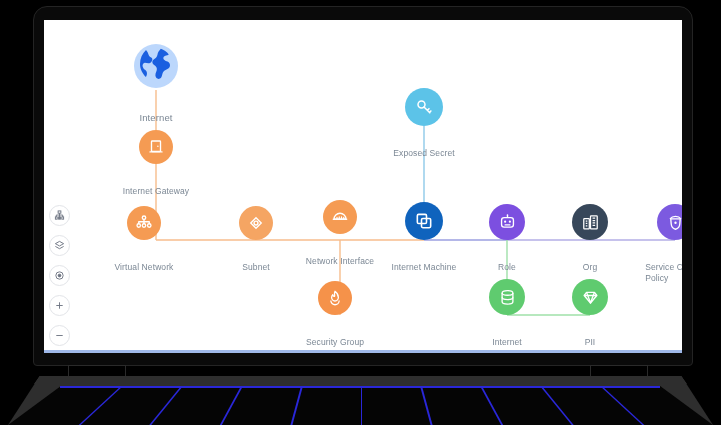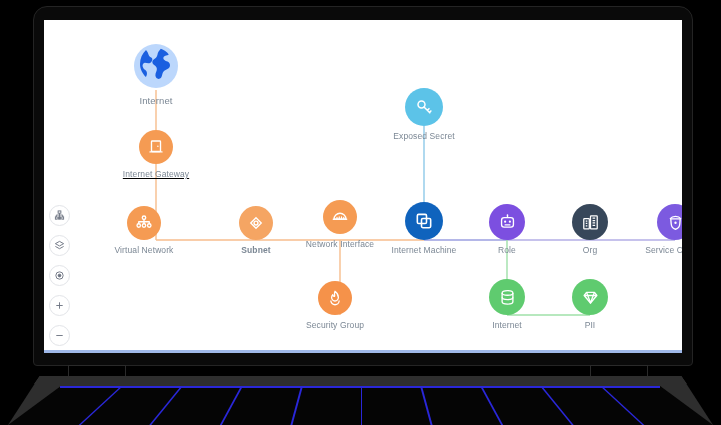--- a/index.html
+++ b/index.html
@@ -31,21 +31,21 @@
   .tbtn{width:19px;height:19px;border-radius:50%;border:1px solid #e2e4e8;background:#fff;
         display:flex;align-items:center;justify-content:center;color:#6b7280;}
   .tbtn svg{display:block;}
 
   
   .graph{position:absolute;inset:0;}
   .node{position:absolute;transform:translate(-50%,-50%);display:flex;flex-direction:column;
         align-items:center;width:96px;}
   .bubble{border-radius:50%;display:flex;align-items:center;justify-content:center;
           color:#fff;box-sizing:border-box;}
-  .nlabel{margin-top:5px;font-size:8.5px;color:#7b8794;text-align:right;line-height:11px;
+  .nlabel{margin-top:22px;font-size:8.5px;color:#7b8794;text-align:left;line-height:11px;
           letter-spacing:.1px;white-space:pre-line;}
   .nlabel.big{font-size:9.5px;}
   .bubble svg{display:block;}
 </style>
 </head>
 <body>
 
 <div id="stage">
 
   <div class="laptop-lid"></div>
@@ -71,21 +71,21 @@
           <div class="node" style="left: 112px; top: 46px; transform: translate(-50%, -24px);">
             <div class="bubble" style="height: 48px; width: 48px; background: transparent;">
               <svg width="50" height="50" viewBox="0 0 24 24">
                 <circle cx="12" cy="12" r="11" fill="#bcd7fc"></circle>
       <path d="M7 4c1.5 1.6 1 3.2 2.6 3.8 1 .4.6 2-.4 2.6-1.4.8-2.6-.6-3.5.3-.8.8-.3 2.4.8 3.2 1.3.9 1.2 2.6.4 3.6-1.6-1.6-2.9-3.9-2.9-6.5C4 8.2 5.1 5.8 7 4z" fill="#1a5fe0"></path>
       <path d="M14.4 3.4c1.6.5 3 1.5 4 2.8-.9.6-1.9.4-2.5 1.2-.7 1 .4 2 1.4 2.2 1.3.3 2 1.5 1.6 2.7-.5 1.5-2.2 1.4-3.1 2.5-.9 1.1-.5 2.8-1.8 3.5-1.1.6-2.2-.3-2.3-1.5-.1-1.5 1-2.4.7-3.7-.3-1.3-2-1.5-2.2-2.8-.2-1.2 1-1.7 1.8-2.4.9-.8.6-2.2 1.3-3.1.3-.5.7-.9 1.1-1.4z" fill="#1a5fe0"></path>
               </svg>
             </div>
             <div class="nlabel big">Internet</div>
           </div>
-          <div class="node" style="left: 112px; top: 127px; transform: translate(-50%, -17px); text-decoration: underline;">
+          <div class="node" style="left: 112px; top: 127px; transform: translate(-50%, -17px);">
             <div class="bubble" style="height: 34px; width: 34px; background: rgb(245, 155, 83);">
               <svg width="18" height="18" viewBox="0 0 24 24" fill="none" stroke="#fff" stroke-width="1.8" stroke-linecap="round" stroke-linejoin="round">
       <rect x="6" y="4" width="12" height="14" rx="1"></rect>
                 <circle cx="14.5" cy="11" r="1" fill="#fff" stroke="none"></circle>
                 <path d="M4 18.5h16"></path>
               </svg>
             </div>
             <div class="nlabel">Internet Gateway</div>
           </div>
           <div class="node" style="left: 100px; top: 203px; transform: translate(-50%, -17px);">
@@ -93,21 +93,21 @@
               <svg width="18" height="18" viewBox="0 0 24 24" fill="none" stroke="#fff" stroke-width="1.8" stroke-linecap="round">
       <circle cx="12" cy="5" r="2.3"></circle>
                 <path d="M12 7.3v3M5 10.3h14M5 10.3v2.4M19 10.3v2.4M12 10.3v2.4"></path>
       <circle cx="5" cy="15.3" r="2.3"></circle>
                 <circle cx="12" cy="15.3" r="2.3"></circle>
                 <circle cx="19" cy="15.3" r="2.3"></circle>
               </svg>
             </div>
             <div class="nlabel">Virtual Network</div>
           </div>
-          <div class="node" style="left: 212px; top: 203px; transform: translate(-50%, -17px); font-weight: bold;">
+          <div class="node" style="left: 212px; top: 203px; transform: translate(-50%, -17px);">
             <div class="bubble" style="height: 34px; width: 34px; background: rgb(245, 165, 99);">
               <svg width="18" height="18" viewBox="0 0 24 24" fill="none" stroke="#fff" stroke-width="1.8">
       <path d="M12 5l7 7-7 7-7-7z"></path>
                 <circle cx="12" cy="12" r="2.6"></circle>
               </svg>
             </div>
             <div class="nlabel">Subnet</div>
           </div>
           <div class="node" style="left: 296px; top: 197px; transform: translate(-50%, -17px);">
             <div class="bubble" style="height: 34px; width: 34px; background: rgb(245, 155, 83);">

